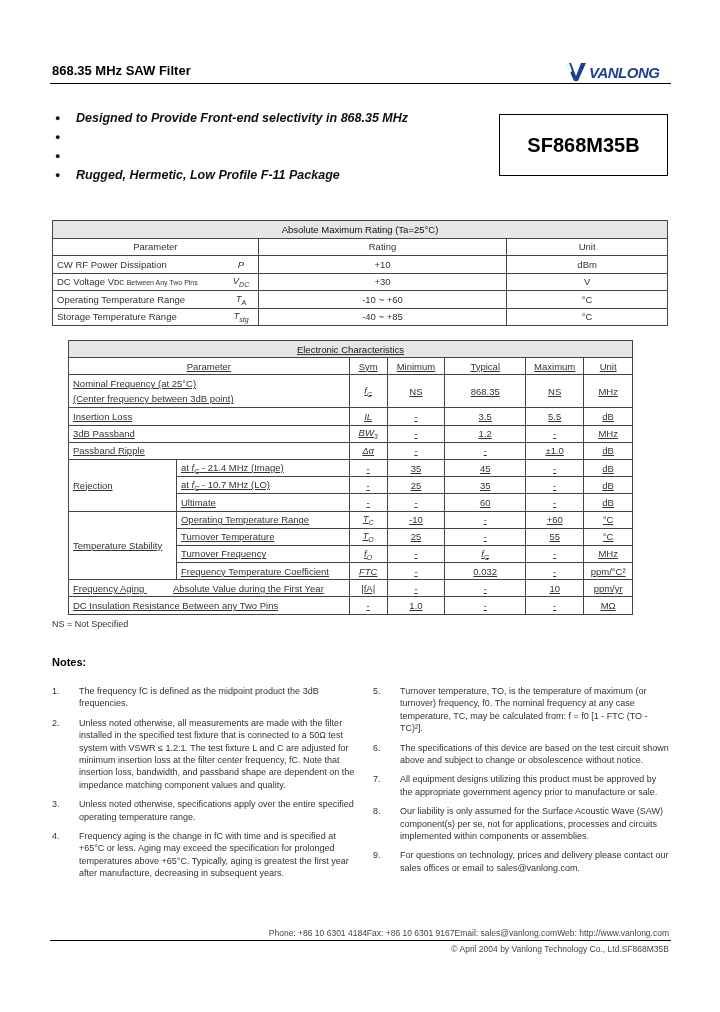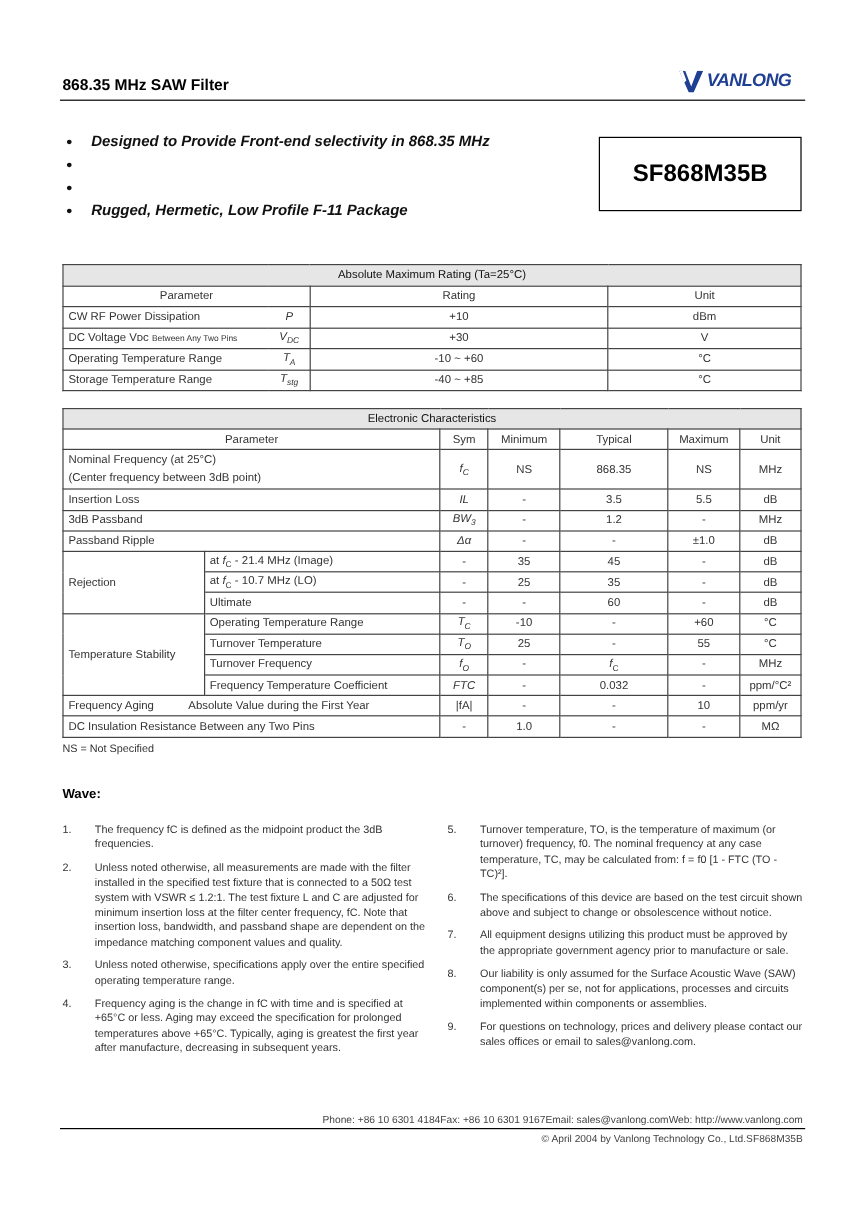--- a/index.html
+++ b/index.html
@@ -2,40 +2,40 @@
 <html><head>
 <meta charset="utf-8">
 <style>
   * { box-sizing: border-box; margin: 0; padding: 0; }
   html, body { width: 720px; height: 1012px; background: #ffffff; }
   body { position: relative; font-family: "Liberation Sans", sans-serif; color: #000; overflow: hidden; }
   .abs { position: absolute; }
 
   .doc-title { left: 52px; top: 63px; font-size: 13px; font-weight: bold; }
   .header-rule { left: 50px; top: 83px; width: 621px; height: 1px; background: #000; }
-  .logo { left: 566px; top: 59px; height: 22px; display: flex; align-items: flex-start; }
+  .logo { left: 566px; top: 59px; height: 22px; display: flex; align-items: flex-end; }
   .logo svg { display: block; }
   .logo-text { font-size: 15px; font-weight: bold; font-style: italic; color: #1f3f93; letter-spacing: -0.5px; margin-left: 3px; }
 
   .features { left: 52px; top: 108px; }
   .feature { display: flex; align-items: center; height: 19px; font-size: 12.5px; font-weight: bold; font-style: italic; color: #111; }
   .bullet { width: 24px; font-style: normal; font-size: 9px; padding-left: 3px; }
 
   .part-box { left: 499px; top: 114px; width: 169px; height: 62px; border: 1.5px solid #000; display: flex; align-items: center; justify-content: center; font-size: 20px; font-weight: bold; }
 
   table { border-collapse: collapse; position: absolute; font-size: 9.5px; color: #333; }
   td, th { border: 1px solid #444; font-weight: normal; padding: 0 4px; height: 17.5px; }
   .tcap { background: #e6e6e6; text-align: center; color: #111; }
   .c { text-align: center; }
   .l { text-align: left; }
   .sym { font-style: italic; text-align: center; }
   .small { font-size: 7px; }
 
   #abs-table { left: 52px; top: 220px; width: 616px; }
-  #ec-table { left: 52px; top: 340px; width: 616px; }
+  #ec-table { left: 68px; top: 340px; width: 565px; text-decoration: underline; }
   #ec-table td { height: 17.2px; }
   .two-line td.l div { line-height: 15px; }
 
   .ns-note { left: 52px; top: 619px; font-size: 9px; color: #333; }
   .notes-heading { left: 52px; top: 656px; font-size: 11px; font-weight: bold; }
 
   .notes-col { position: absolute; font-size: 9px; color: #333; line-height: 12.4px; }
   .note { display: flex; margin-bottom: 7px; }
   .note-num { width: 27px; flex: none; }
   .note-text { flex: 1; }
@@ -258,21 +258,21 @@
     <td class="c">1.0</td>
     <td class="c">-</td>
     <td class="c">-</td>
     <td class="c">MΩ</td>
   </tr>
 </tbody>
   </table>
 
 <div class="abs ns-note">NS = Not Specified</div>
 
-<div class="abs notes-heading">Wave:</div>
+<div class="abs notes-heading">Notes:</div>
 
 <div id="notes-left" class="notes-col">
   <div class="note">
       <span class="note-num">1.</span>
       <span class="note-text">The frequency fC is defined as the midpoint product the 3dB frequencies.</span>
     </div>
   <div class="note">
       <span class="note-num">2.</span>
       <span class="note-text">Unless noted otherwise, all measurements are made with the filter installed in the specified test fixture that is connected to a 50Ω test system with VSWR ≤ 1.2:1. The test fixture L and C are adjusted for minimum insertion loss at the filter center frequency, fC. Note that insertion loss, bandwidth, and passband shape are dependent on the impedance matching component values and quality.</span>
     </div>

